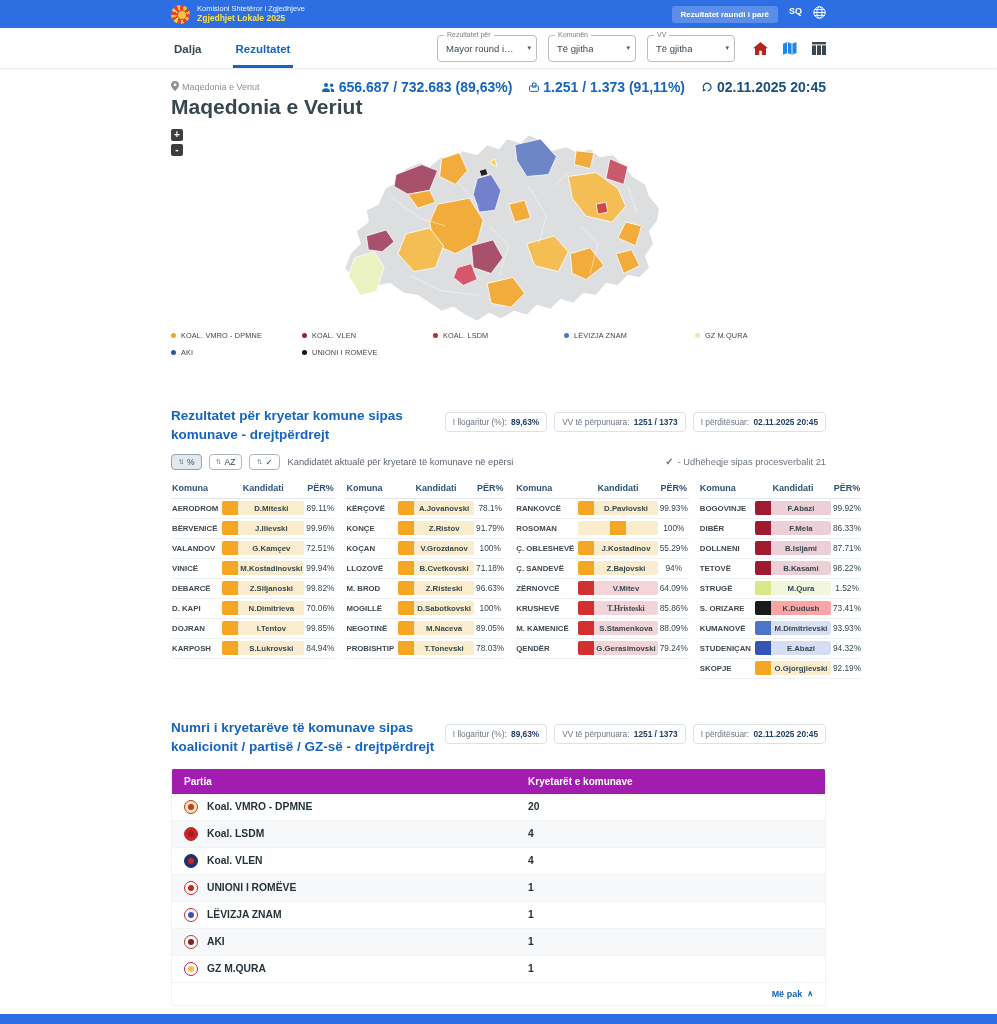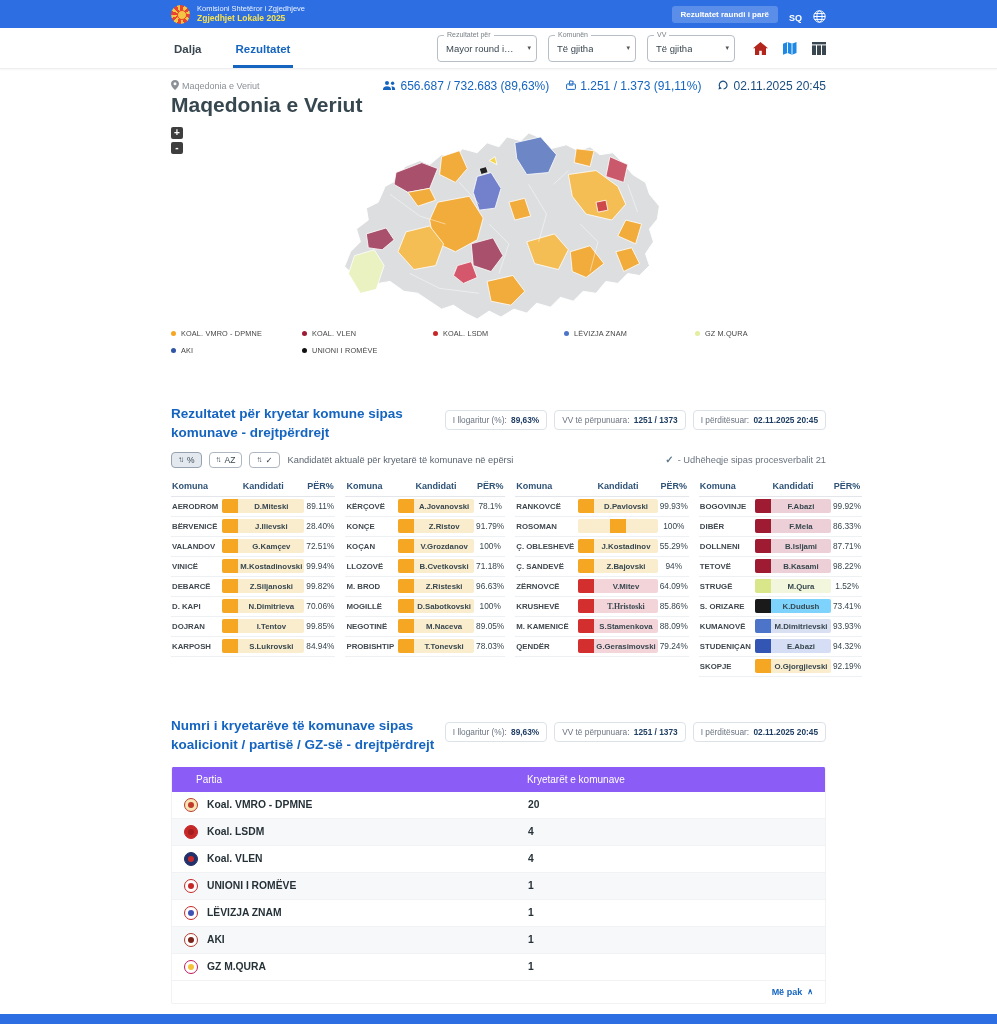--- a/index.html
+++ b/index.html
@@ -11,21 +11,21 @@
   
   .topbar{height:28px;background:#2D6FE3}
   .topbar-inner{height:100%;display:flex;align-items:center;gap:7px}
   .sunlogo{width:19px;height:19px;border-radius:50%;flex:none;
     background:repeating-conic-gradient(#E8442F 0 22.5deg,#F6C445 22.5deg 45deg);
     position:relative}
   .sunlogo::after{content:"";position:absolute;left:5.5px;top:5.5px;width:8px;height:8px;
     border-radius:50%;background:#F6C445;border:1px solid #E8442F}
   .org{font-size:7.5px;color:#EAF1FF;line-height:1.25}
   .event{font-size:8.5px;color:#F9E24C;font-weight:bold;line-height:1.25}
-  .topright{margin-left:auto;display:flex;align-items:flex-end;gap:11px}
+  .topright{margin-left:auto;display:flex;align-items:flex-start;gap:11px}
   .roundbtn{background:rgba(255,255,255,.22);border:none;color:#fff;font-weight:bold;
     font-size:8px;padding:4px 9px;border-radius:3px;font-family:inherit;cursor:pointer}
   .lang{color:#fff;font-size:9px;font-weight:bold;cursor:pointer}
   .globe{display:flex;cursor:pointer}
 
   
   .navbar{background:#fff;border-bottom:1px solid #ECEEF0;box-shadow:0 1px 2px rgba(0,0,0,.04)}
   .nav-inner{display:flex;align-items:center}
   #tabs{display:flex}
   .tab{padding:15px 3px 10px;font-size:11.5px;font-weight:bold;color:#3A4750;
@@ -41,21 +41,21 @@
   .fvalue{font-size:9.5px;color:#3A4750;white-space:nowrap;overflow:hidden;
     text-overflow:ellipsis;max-width:72px}
   .caret{position:absolute;right:5px;font-size:7px;color:#555}
   .navicons{display:flex;gap:15px;margin-left:18px;align-items:center}
   .navicons span{display:flex;cursor:pointer}
 
   
   .crumbrow{display:flex;align-items:center;margin-top:10px}
   .crumb{display:flex;align-items:center;gap:3px;font-size:9px;color:#8A9096}
   .stats{margin-left:auto;display:flex;gap:17px}
-  .stat{display:flex;align-items:center;gap:4px;font-size:12px;font-weight:normal;color:#1565C0}
+  .stat{display:flex;align-items:center;gap:4px;font-size:14px;font-weight:bold;color:#1565C0}
   .stat.dark{color:#1B4E80}
   h1{font-size:21px;font-weight:bold;color:#37474F;margin-top:8px}
 
   
   .mapsec{position:relative;margin-top:4px;height:206px}
   .zoombtns{position:absolute;left:0;top:6px;display:flex;flex-direction:column;gap:3px;z-index:2}
   .zbtn{width:12px;height:12px;background:#3E3E3E;color:#fff;font-size:10px;line-height:11px;
     text-align:center;border-radius:2px;cursor:pointer;font-weight:bold}
   .mapwrap{display:flex;justify-content:center;height:100%;align-items:center}
 
@@ -94,22 +94,22 @@
   td.per{text-align:center;white-space:nowrap;font-size:8.3px}
   .chip{display:flex;align-items:center;height:14px;border-radius:2px;overflow:hidden;min-width:76px}
   .chip .cb{width:16px;height:100%;flex:none}
   .chip .cn{flex:1;text-align:center;font-weight:bold;font-size:7.8px;color:#37474F;
     padding:0 2px;white-space:nowrap}
   .fnote{margin-top:10px;font-size:9.3px;font-weight:bold;color:#1F4E79}
 
   
   .sec2{margin-top:40px}
   .ptable{margin-top:12px;border-radius:2px;overflow:hidden;border:1px solid #F0F2F4;border-top:none}
-  .phead{background:#8b5cf6;color:#fff;display:grid;grid-template-columns:54.7% 45.3%;
-    padding:7px 24px;font-size:10px;font-weight:normal}
+  .phead{background:#a21caf;color:#fff;display:grid;grid-template-columns:54.7% 45.3%;
+    padding:7px 12px;font-size:10px;font-weight:bold}
   .prow{display:grid;grid-template-columns:54.7% 45.3%;align-items:center;padding:6px 12px;
     font-size:10.3px;font-weight:bold;color:#263238;border-bottom:1px solid #F0F2F4;min-height:25px}
   .prow:nth-child(even){background:#F7F8FA}
   .pname{display:flex;align-items:center;gap:9px}
   .plogo{width:14px;height:14px;border-radius:50%;border:1.5px solid #999;flex:none;
     display:flex;align-items:center;justify-content:center}
   .plogo .core{width:6px;height:6px;border-radius:50%;display:block}
   .more{display:flex;justify-content:flex-end;align-items:center;gap:5px;padding:6px 12px;
     font-size:9px;color:#1565C0;font-weight:bold;cursor:pointer}
   .more .chev{font-size:8px}
@@ -360,21 +360,21 @@
             <td class="per">89.11%</td>
           </tr>
           <tr>
             <td class="komuna">BËRVENICË</td>
             <td class="chipcell">
               <div class="chip" style="background: rgb(250, 237, 206);">
                 <span class="cb" style="background: rgb(245, 166, 35);"></span>
                 <span class="cn">J.Ilievski</span>
               </div>
             </td>
-            <td class="per">28.40%</td>
+            <td class="per">99.96%</td>
           </tr>
           <tr>
             <td class="komuna">VALANDOV</td>
             <td class="chipcell">
               <div class="chip" style="background: rgb(250, 237, 206); justify-content: space-between;">
                 <span class="cb" style="background: rgb(245, 166, 35);"></span>
                 <span class="cn">G.Kamçev</span>
               </div>
             </td>
             <td class="per">72.51%</td>
@@ -668,21 +668,21 @@
               <div class="chip" style="background: rgb(241, 246, 220);">
                 <span class="cb" style="background: rgb(217, 231, 138);"></span>
                 <span class="cn">M.Qura</span>
               </div>
             </td>
             <td class="per">1.52%</td>
           </tr>
           <tr>
             <td class="komuna">S. ORIZARE</td>
             <td class="chipcell">
-              <div class="chip" style="background: #7dd3fc;">
+              <div class="chip" style="background: #fca5a5;">
                 <span class="cb" style="background: rgb(26, 26, 26);"></span>
                 <span class="cn">K.Dudush</span>
               </div>
             </td>
             <td class="per">73.41%</td>
           </tr>
           <tr>
             <td class="komuna">KUMANOVË</td>
             <td class="chipcell">
               <div class="chip" style="background: rgb(217, 224, 242);">

